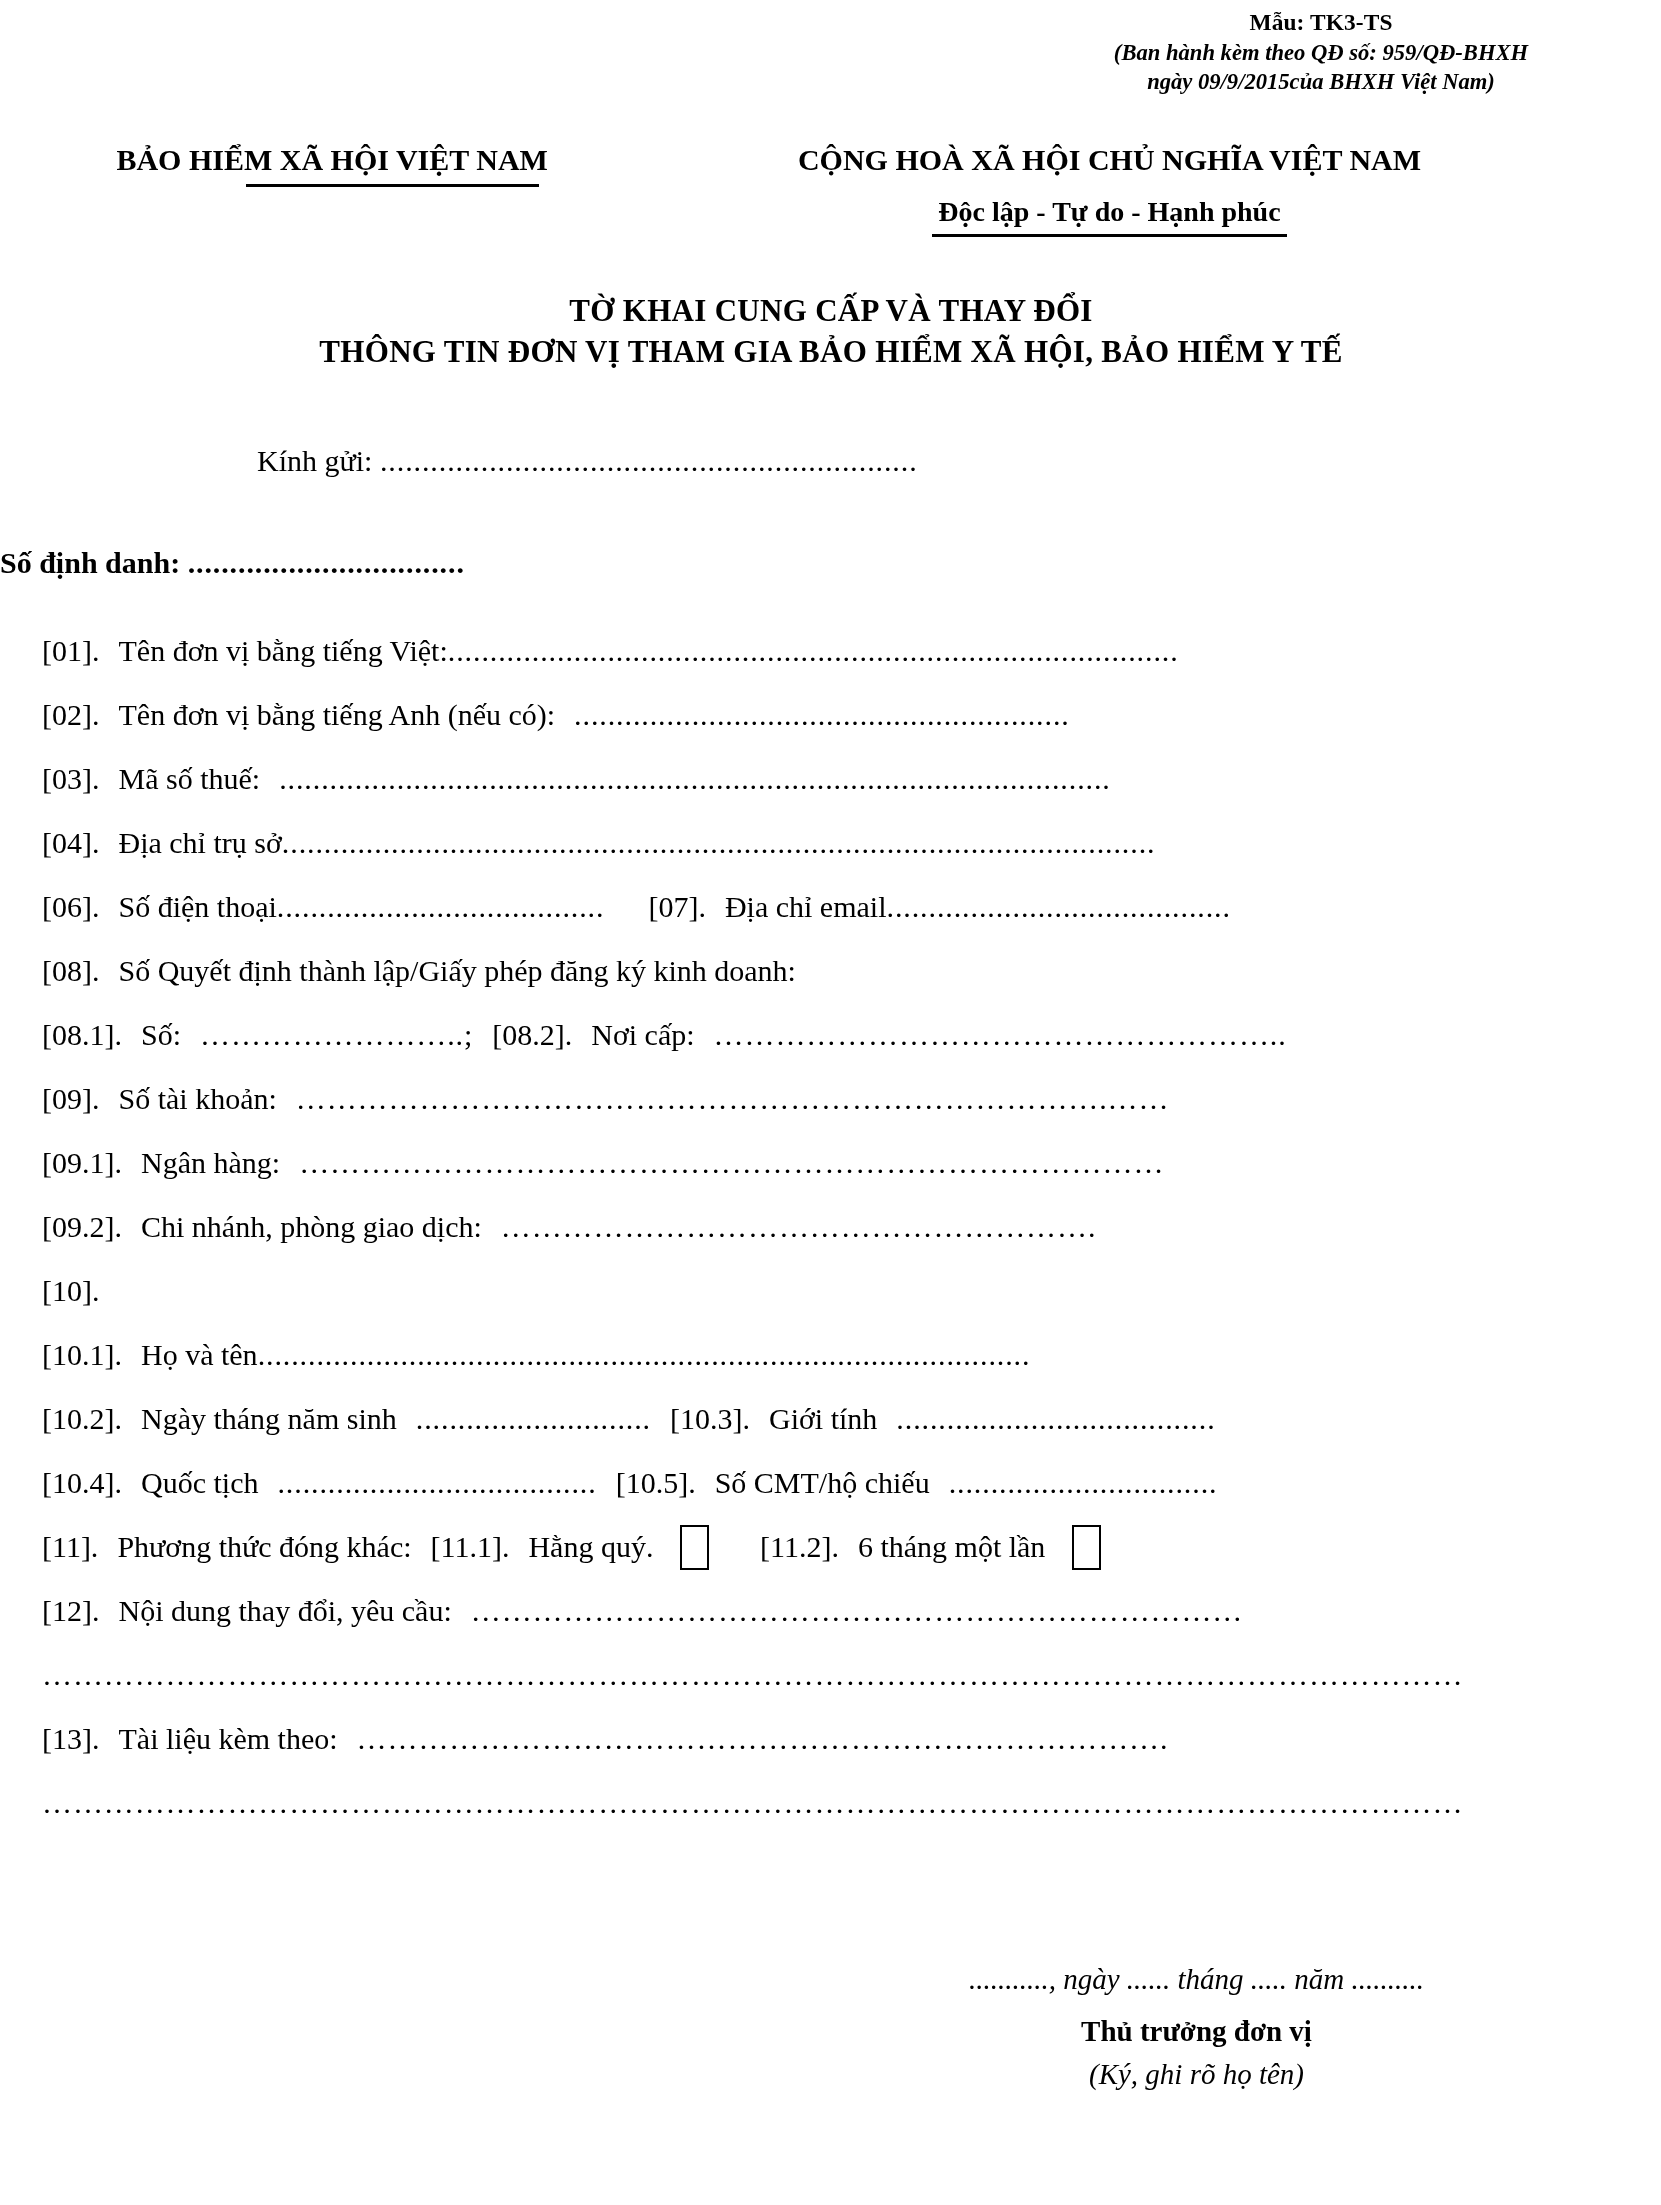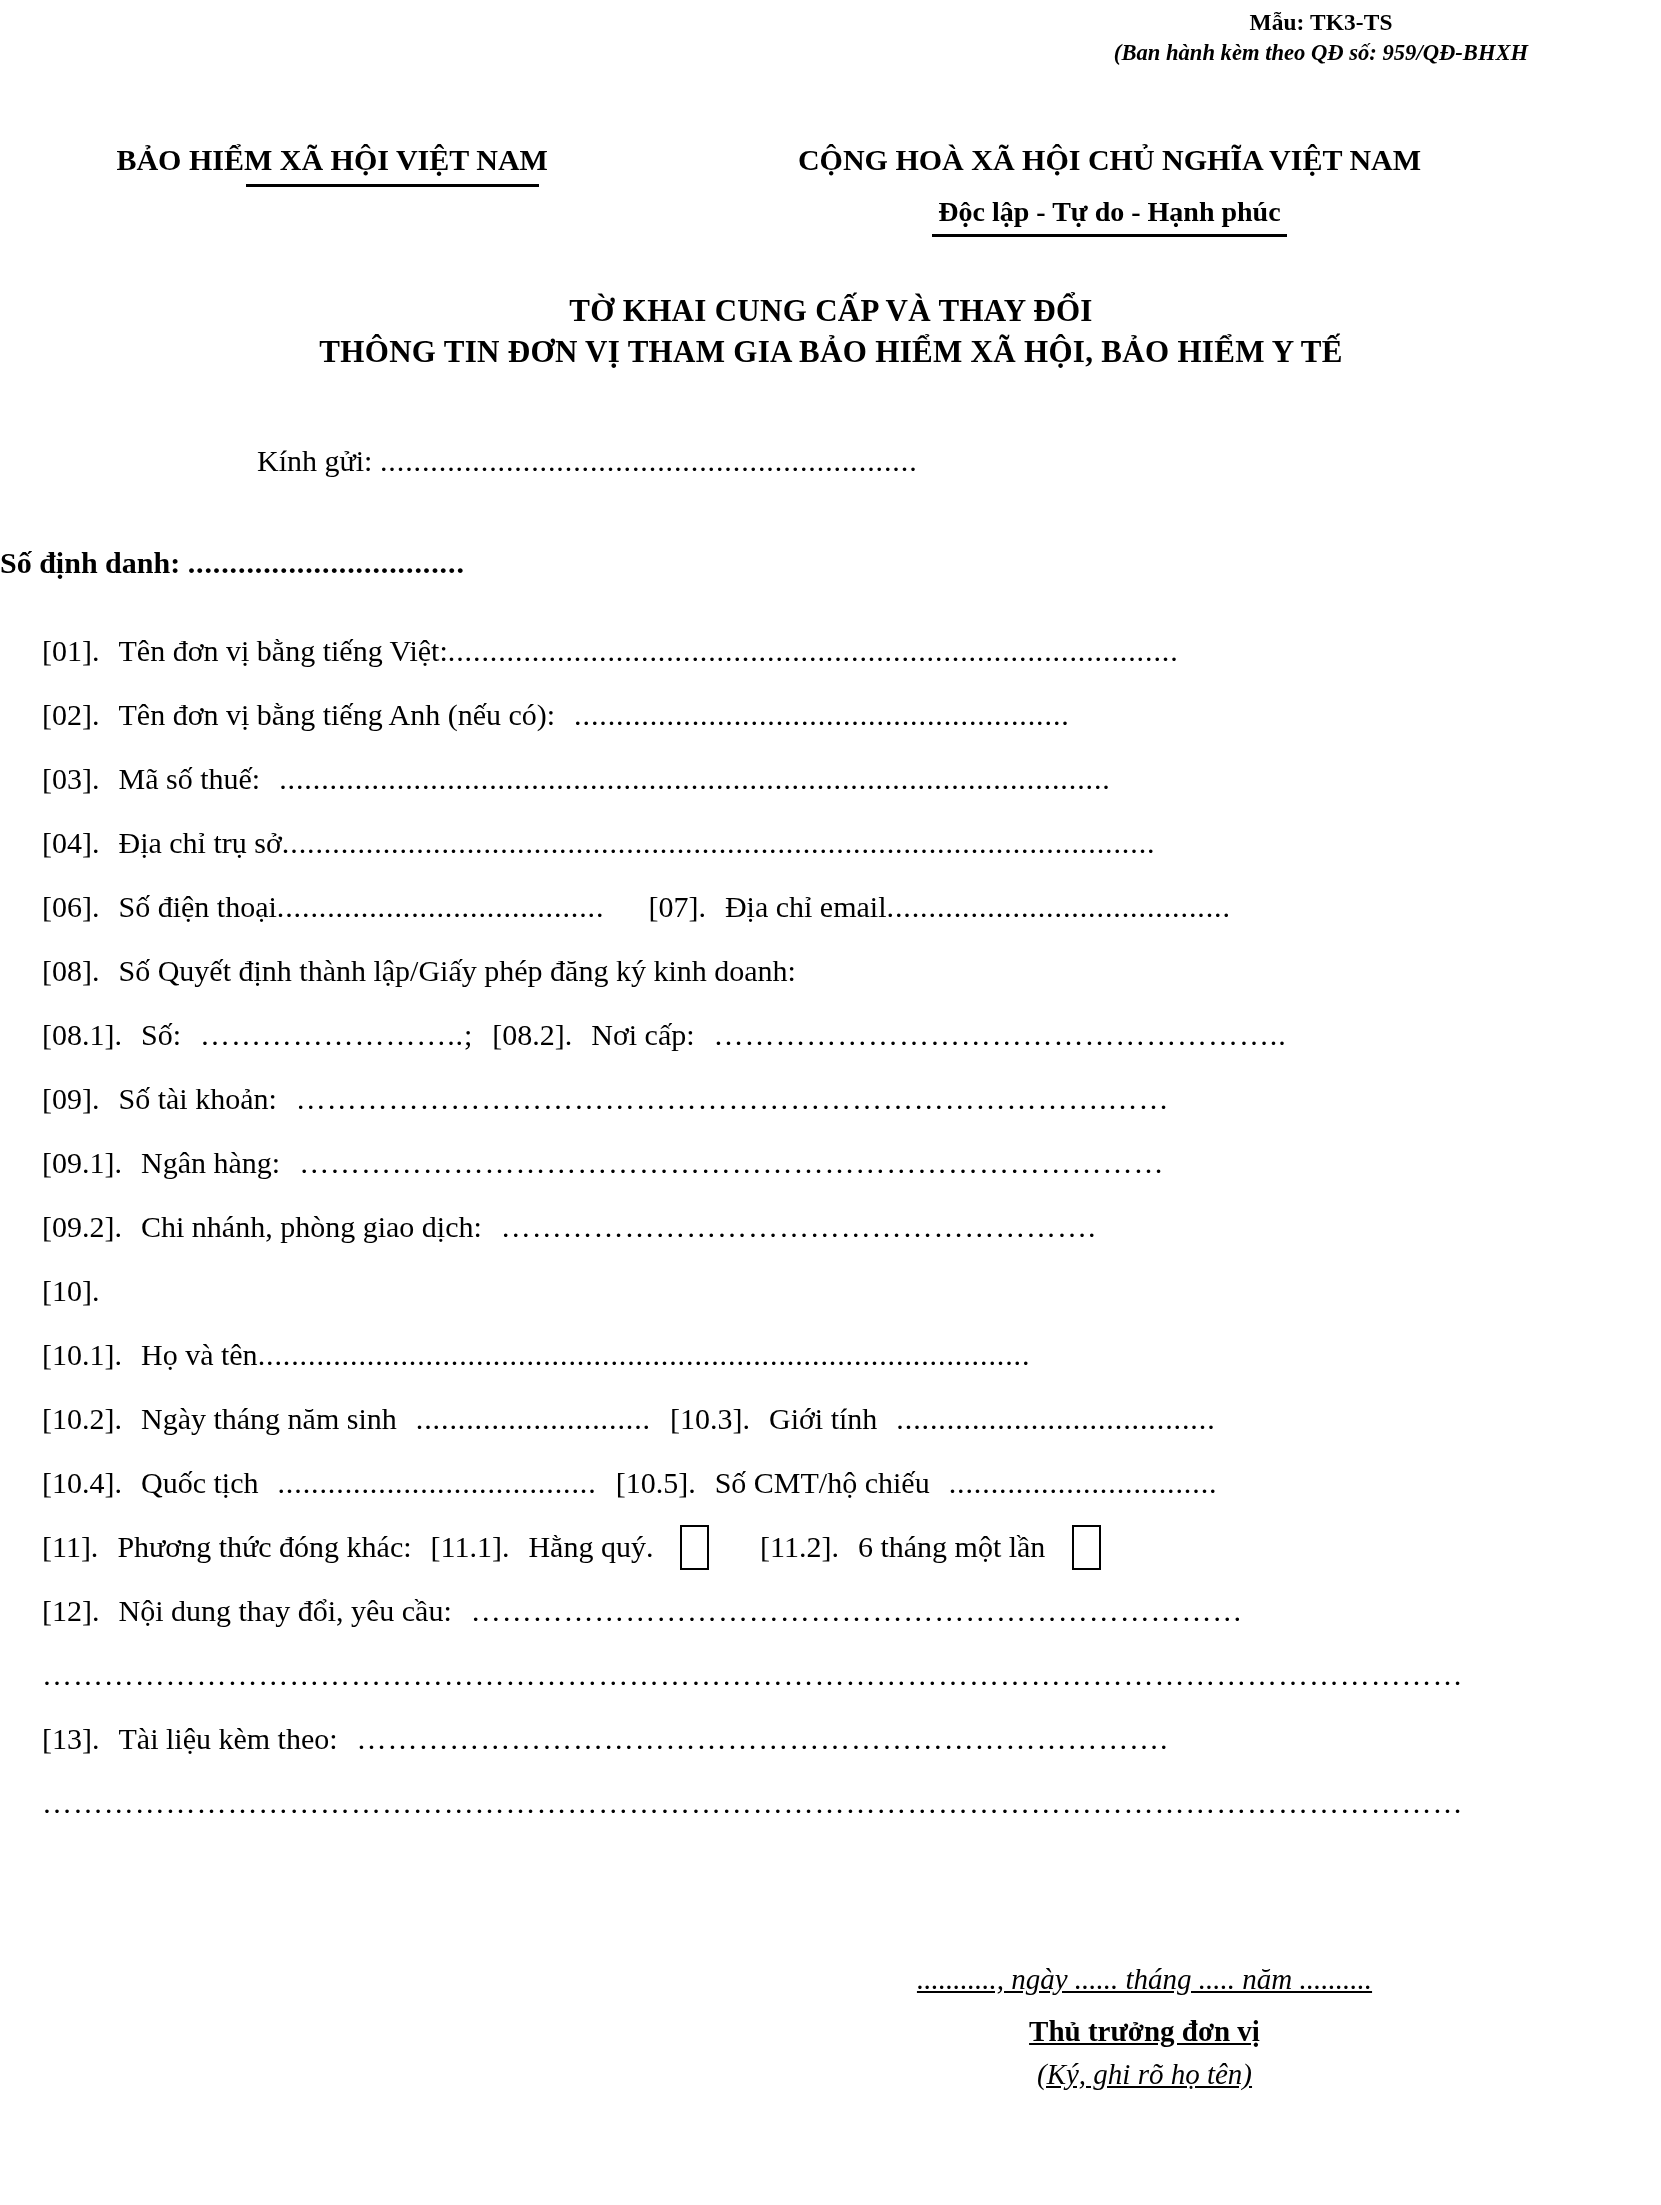--- a/index.html
+++ b/index.html
@@ -175,24 +175,23 @@
     display: flex;
     align-items: center;
     white-space: nowrap;
     overflow: hidden;
   }
 
   
   .sign-block {
     position: absolute;
     top: 1963px;
-    left: 816px;
+    left: 868px;
     width: 657px;
     text-align: center;
-    text-decoration: underline;
   }
   .sign-date {
     font-size: 29px;
     font-style: italic;
     white-space: nowrap;
   }
   .sign-role {
     font-size: 29px;
     font-weight: bold;
     margin-top: 19px;
@@ -206,20 +205,21 @@
   }
 </style>
 </head>
 <body>
 
 <div class="page">
 
   <div class="form-code">
     <div class="code-line">Mẫu: TK3-TS</div>
     <div class="code-sub">(Ban hành kèm theo QĐ số: 959/QĐ-BHXH</div>
+    <div class="code-sub">ngày 09/9/2015của BHXH Việt Nam)</div>
   </div>
 
   <div class="org-row">
     <div class="org-left">
       <div class="org-title partial-rule">BẢO HIỂM XÃ HỘI VIỆT NAM</div>
     </div>
     <div class="org-right">
       <div class="org-title">CỘNG HOÀ XÃ HỘI CHỦ NGHĨA VIỆT NAM</div>
       <div class="org-motto">Độc lập - Tự do - Hạnh phúc</div>
     </div>

